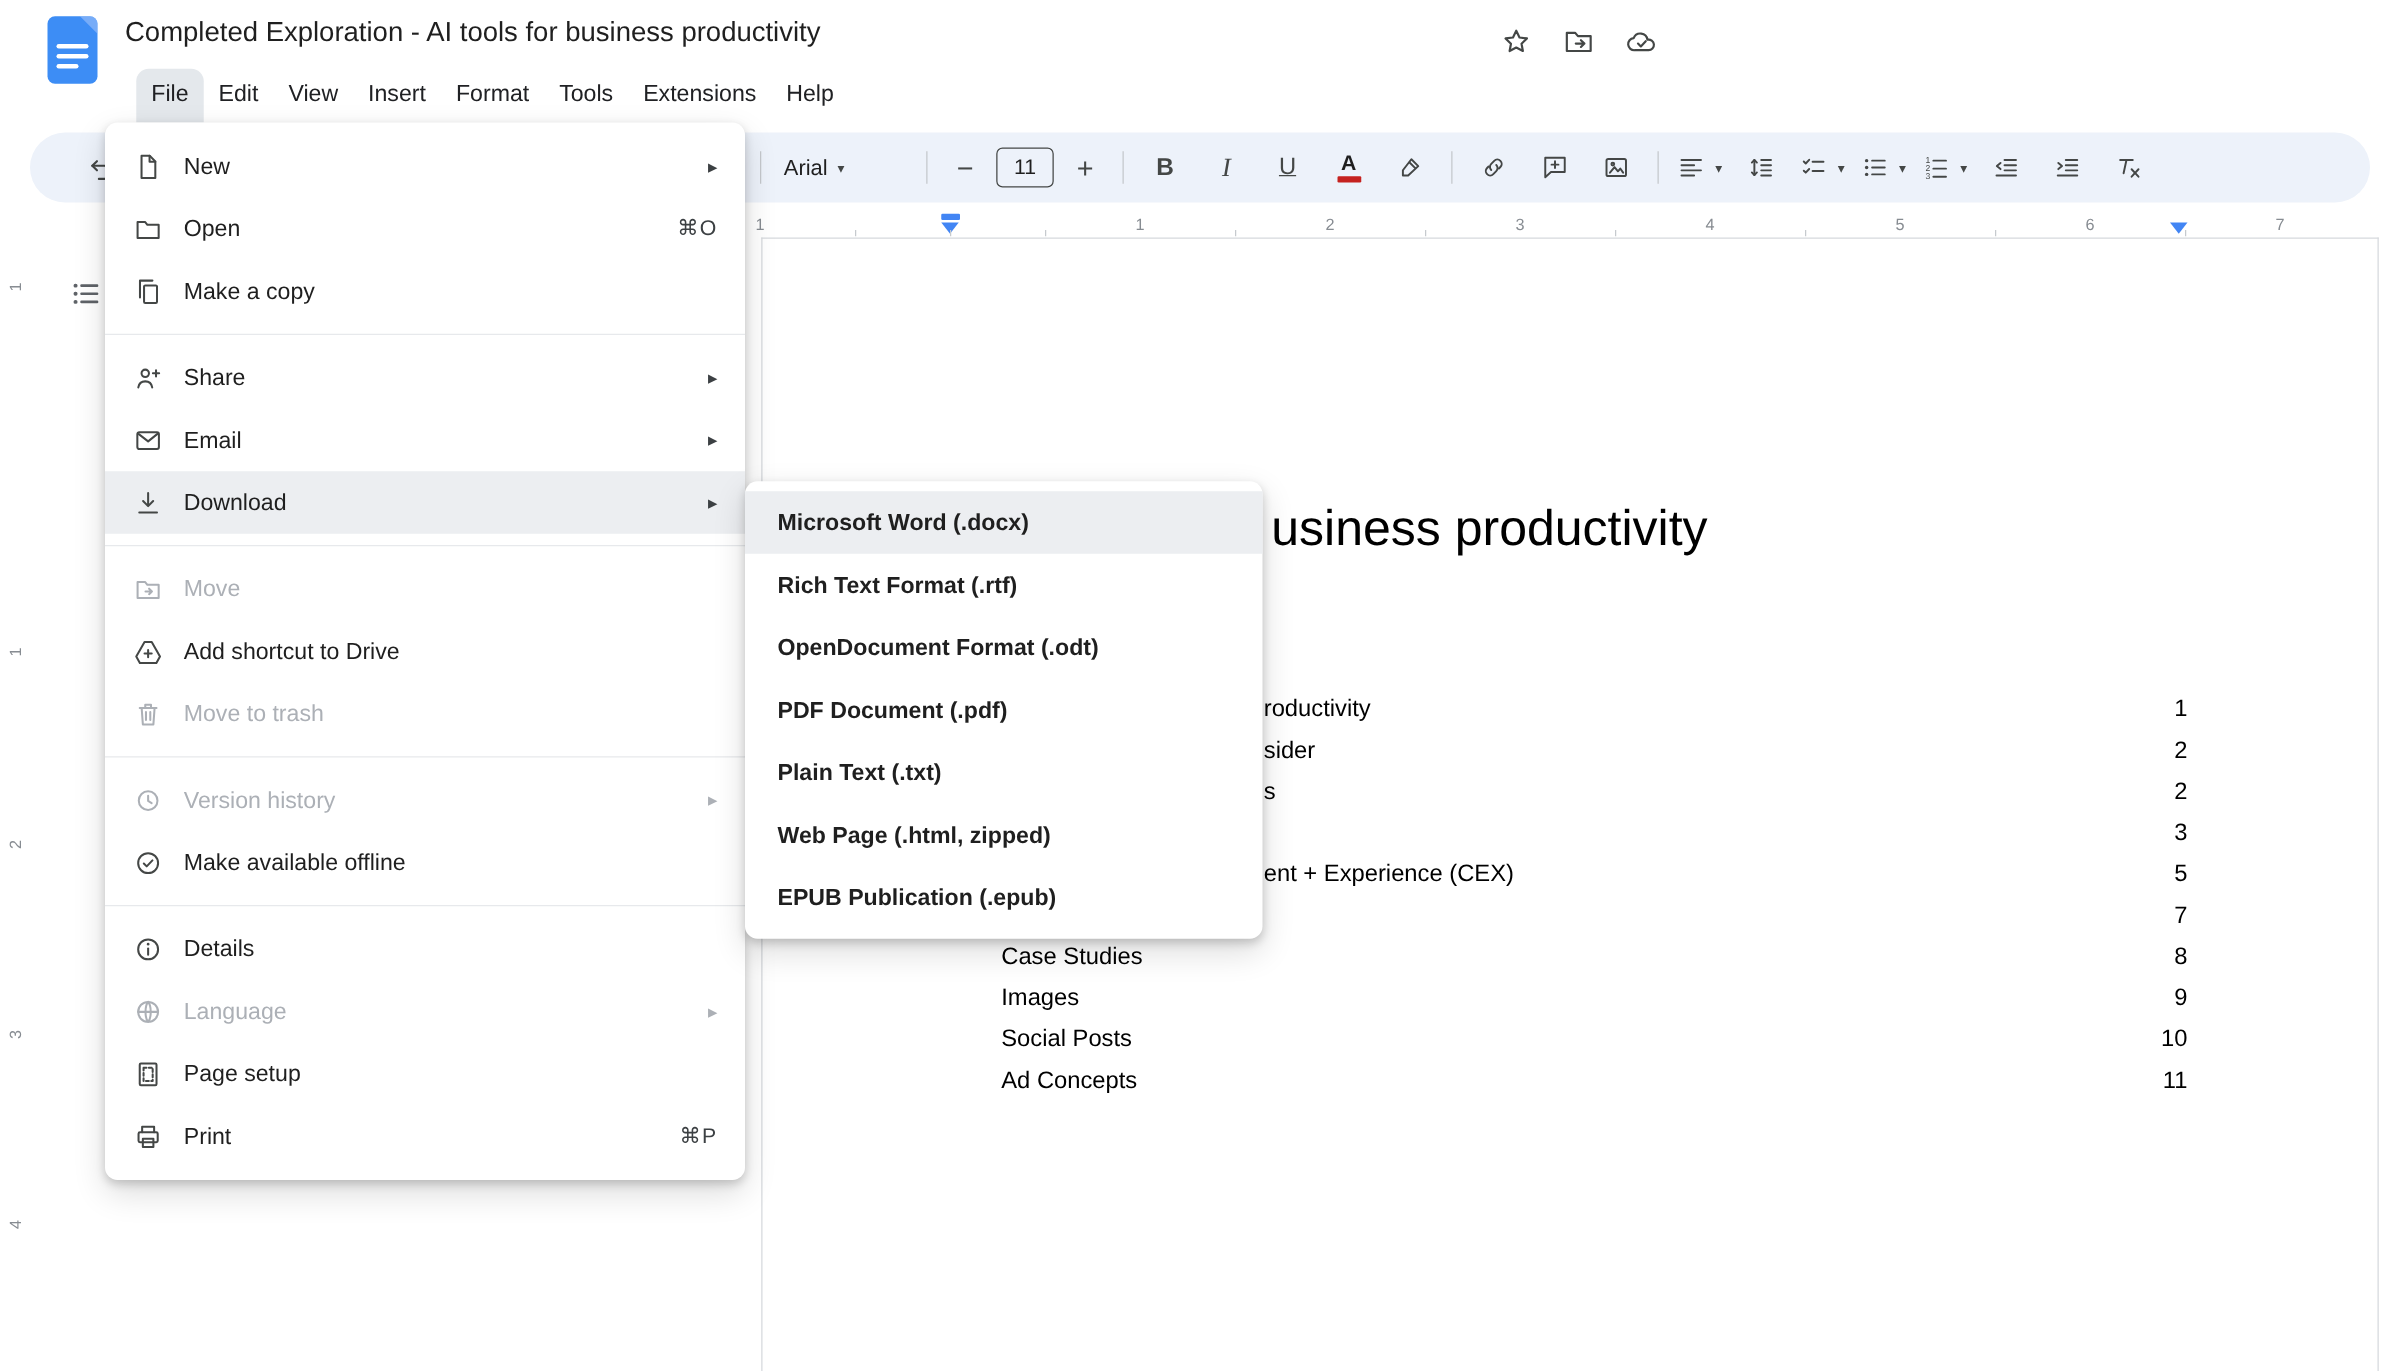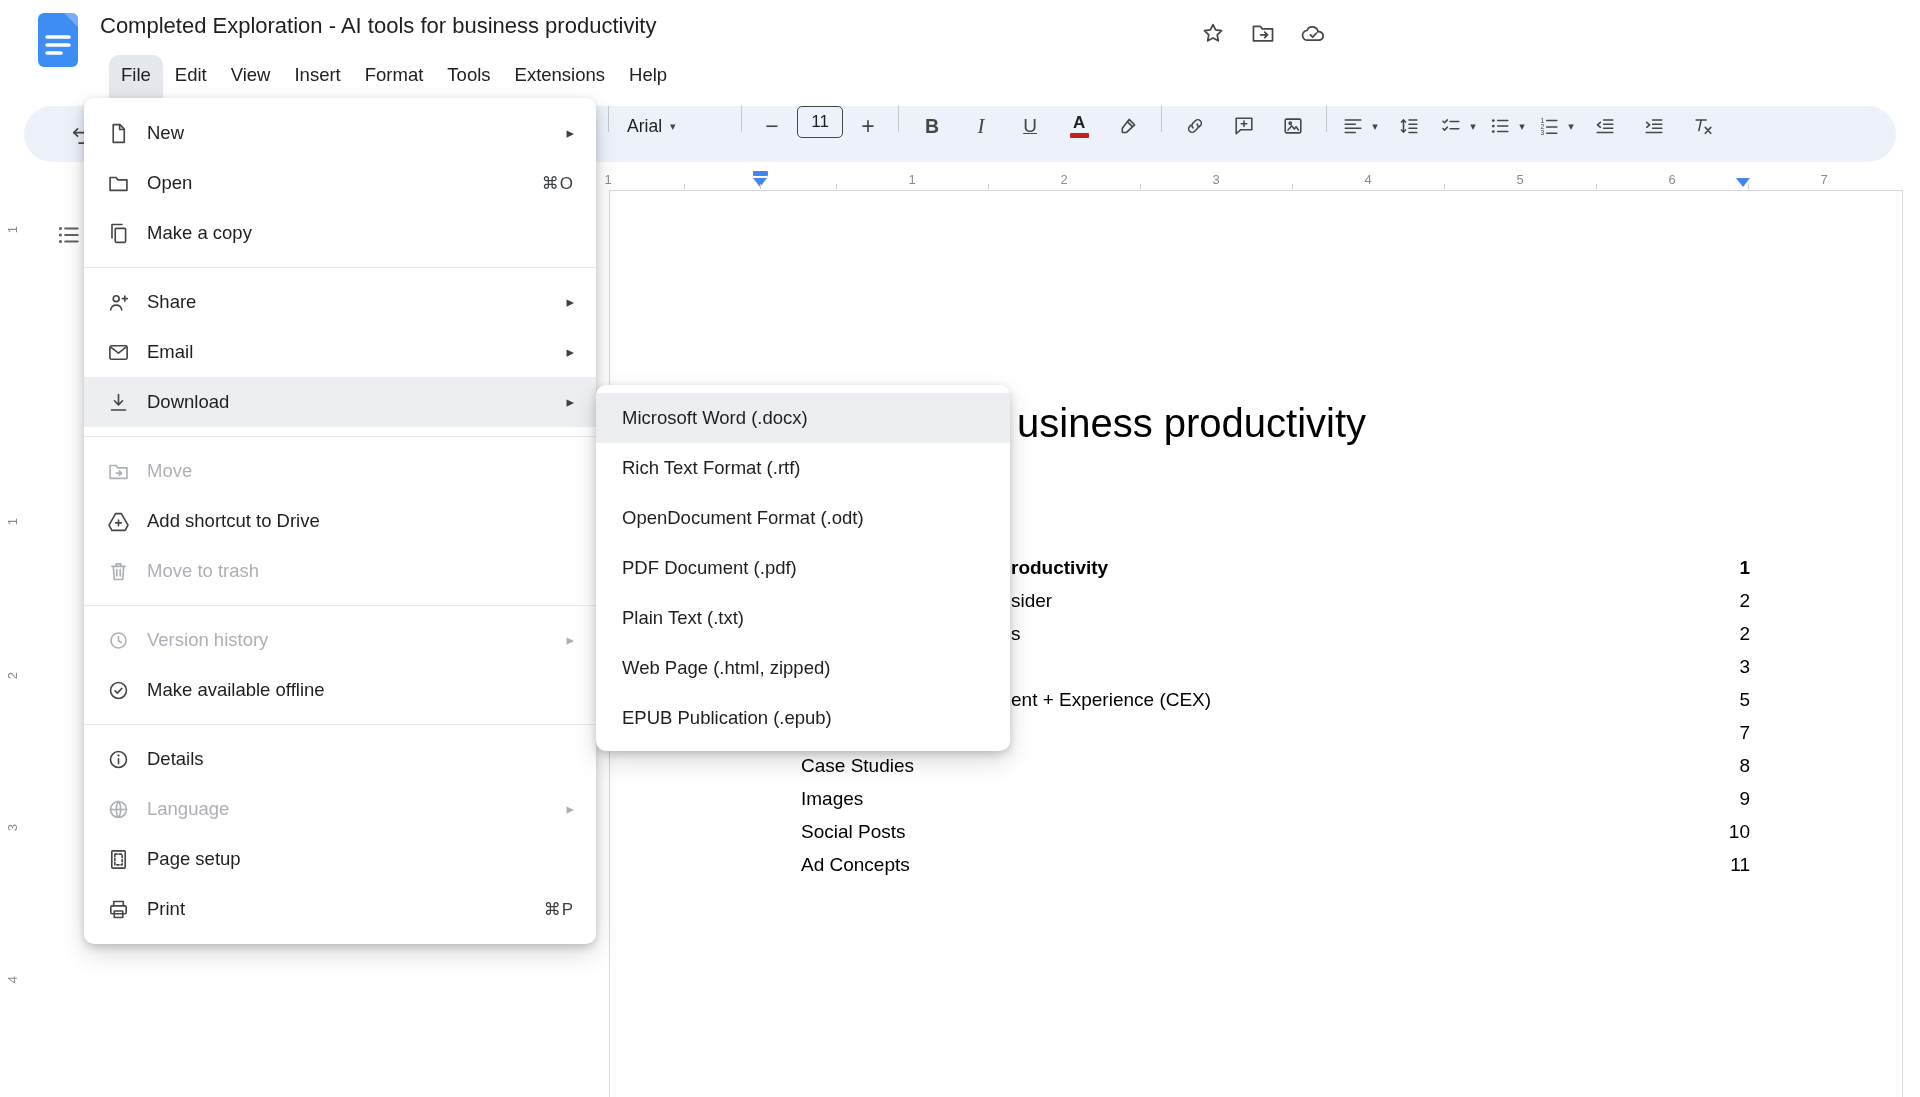--- a/index.html
+++ b/index.html
@@ -16,21 +16,21 @@
   .doc-title{position:absolute;left:100px;top:13px;font-size:22px;color:#1f1f1f;z-index:3;white-space:nowrap;}
   .menubar{position:absolute;left:92px;top:55px;height:43px;display:flex;z-index:3;margin-left:17px;}
   .mb-item{padding:0 12px;height:43px;line-height:40px;font-size:18.5px;color:#202124;border-radius:10px;}
   .mb-item.active{background:#e4e8ec;border-radius:10px 10px 0 0;}
   .top-actions{position:absolute;left:1198px;top:18px;display:flex;gap:20px;z-index:3;}
   .ta-btn{width:30px;height:30px;display:flex;align-items:center;justify-content:center;color:#444746;}
 
   
   .toolbar{position:absolute;left:24px;top:106px;width:1872px;height:56px;background:#edf2fa;border-radius:28px;z-index:2;}
   .undo-btn{position:absolute;left:36px;top:8px;width:42px;height:40px;display:flex;align-items:center;justify-content:center;color:#444746;}
-  .tb-group{position:absolute;left:566px;top:0;height:56px;display:flex;gap:7px;}
+  .tb-group{position:absolute;left:566px;top:0;height:56px;display:flex;align-items:center;gap:7px;}
   .tb-btn{display:flex;align-items:center;justify-content:center;height:40px;min-width:42px;color:#444746;border-radius:6px;}
   .tb-divider{width:1px;height:26px;background:#c4c7cb;margin:0 5px;}
   .tb-chevron{font-size:12px;color:#444746;}
   .font-btn{min-width:108px;font-size:17.5px;color:#1f1f1f;justify-content:flex-start;padding:0 6px;}
   .chev{font-size:11px;margin-left:8px;color:#444746;}
   .pm-btn{font-size:23px;color:#444746;min-width:36px;}
   .size-box{width:44px;height:30px;border:1.6px solid #444746;border-radius:5px;display:flex;align-items:center;justify-content:center;font-size:17px;color:#1f1f1f;}
   .tb-bold{font-weight:700;font-size:19.5px;}
   .tb-italic{font-family:"Liberation Serif","DejaVu Serif",serif;font-style:italic;font-size:21px;}
   .tb-underline{text-decoration:underline;font-size:19px;}
@@ -49,40 +49,40 @@
   .vruler{position:absolute;left:0;top:180px;width:26px;height:917px;z-index:1;}
   .vr-num{position:absolute;left:0;width:24px;text-align:center;transform:rotate(-90deg);font-size:13px;color:#878c92;}
 
   .outline-btn{position:absolute;left:54px;top:220px;width:30px;height:30px;display:flex;align-items:center;justify-content:center;color:#5f6368;z-index:1;}
 
   
   .page{position:absolute;left:609px;top:190px;width:1292px;height:1200px;background:#fff;border:1px solid #d6d9dd;border-bottom:none;z-index:1;}
   .doc-heading{position:absolute;left:407px;top:210px;font-size:40px;font-weight:400;color:#000;white-space:nowrap;}
   .toc{position:absolute;left:0;top:360px;width:100%;font-size:19px;color:#000;}
   .toc-row{position:relative;height:33px;}
-  .toc-row.bold{font-weight:700;}
+  .toc-row.bold{font-weight:400;}
   .toc-label{position:absolute;left:191px;top:50%;transform:translateY(-50%);white-space:nowrap;}
   .toc-label.occluded{left:401px;}
   .toc-page{position:absolute;left:1000px;width:140px;text-align:right;top:50%;transform:translateY(-50%);}
 
   
   .file-menu{position:absolute;left:84px;top:98px;width:512px;background:#fff;border-radius:10px;
     box-shadow:0 3px 8px rgba(0,0,0,.18),0 10px 26px rgba(0,0,0,.14);padding:10px 0;z-index:10;}
   .menu-item{height:50px;display:flex;align-items:center;font-size:18.5px;color:#1f1f1f;}
   .menu-item.hl{background:#eceef1;}
   .mi-icon{width:24px;height:24px;margin-left:22px;display:flex;align-items:center;justify-content:center;color:#444746;flex:none;}
   .mi-label{margin-left:17px;white-space:nowrap;}
   .mi-right{margin-left:auto;margin-right:22px;display:flex;align-items:center;}
   .mi-shortcut{font-size:17px;color:#3c4043;letter-spacing:1px;}
   .mi-arrow{font-size:15px;color:#3c4043;}
   .menu-item.disabled,.menu-item.disabled .mi-icon,.menu-item.disabled .mi-arrow{color:#acb0b6;}
   .menu-divider{height:1px;background:#e7e9ec;margin:9px 0;}
 
   .submenu{position:absolute;left:596px;top:385px;width:414px;background:#fff;border-radius:10px;
-    box-shadow:0 3px 8px rgba(0,0,0,.18),0 10px 26px rgba(0,0,0,.14);padding:8px 0;z-index:11;}
+    box-shadow:0 3px 8px rgba(0,0,0,.18),0 10px 26px rgba(0,0,0,.14);padding:8px 0;z-index:11;font-weight:bold;}
   .sm-item{height:50px;display:flex;align-items:center;padding-left:26px;font-size:18.5px;color:#1f1f1f;}
   .sm-item.hl{background:#eceef1;}
 </style>
 </head>
 <body>
 
 <div class="logo">
   <svg viewBox="0 0 44 58" width="44" height="58">
     <rect x="2" y="2" width="40" height="54" rx="6" fill="#3d8df5"></rect>
     <path d="M28 2h8a6 6 0 0 1 6 6v8z" fill="#a8c7fa" opacity="0.55"></path>

